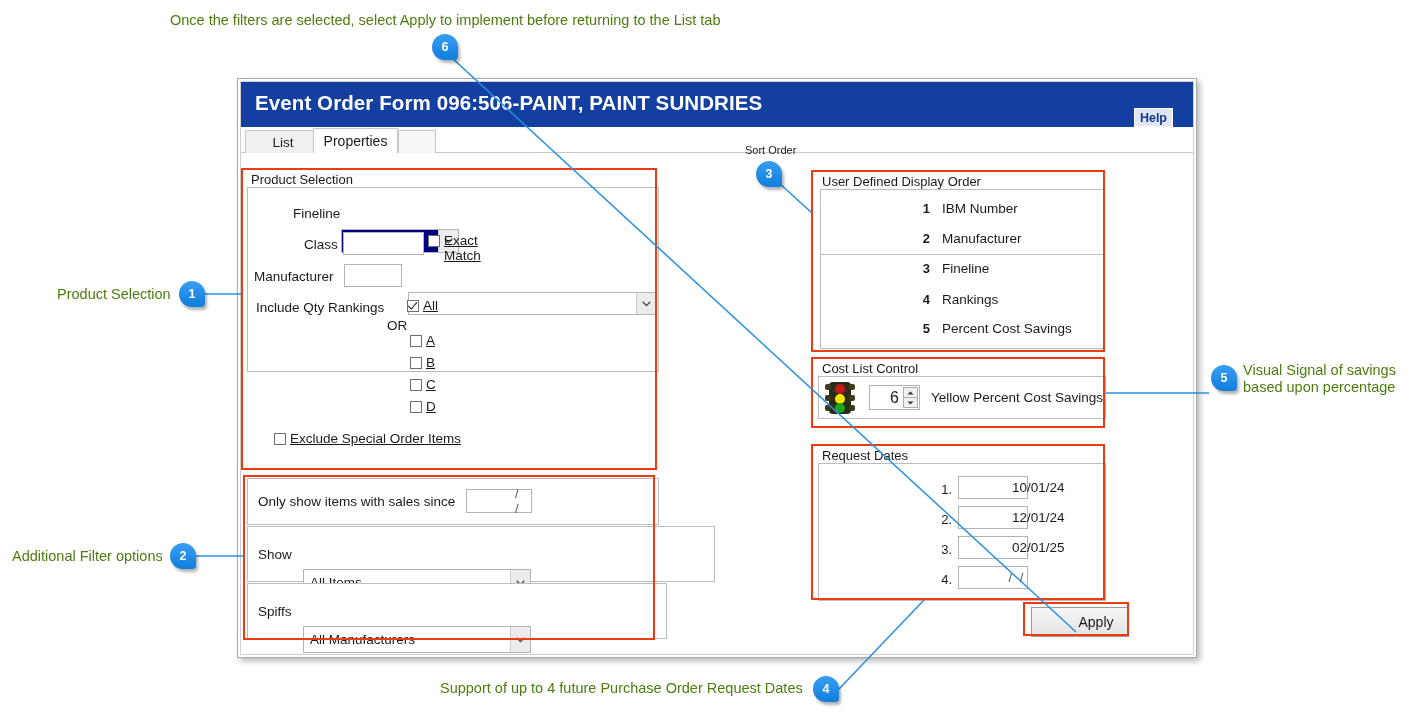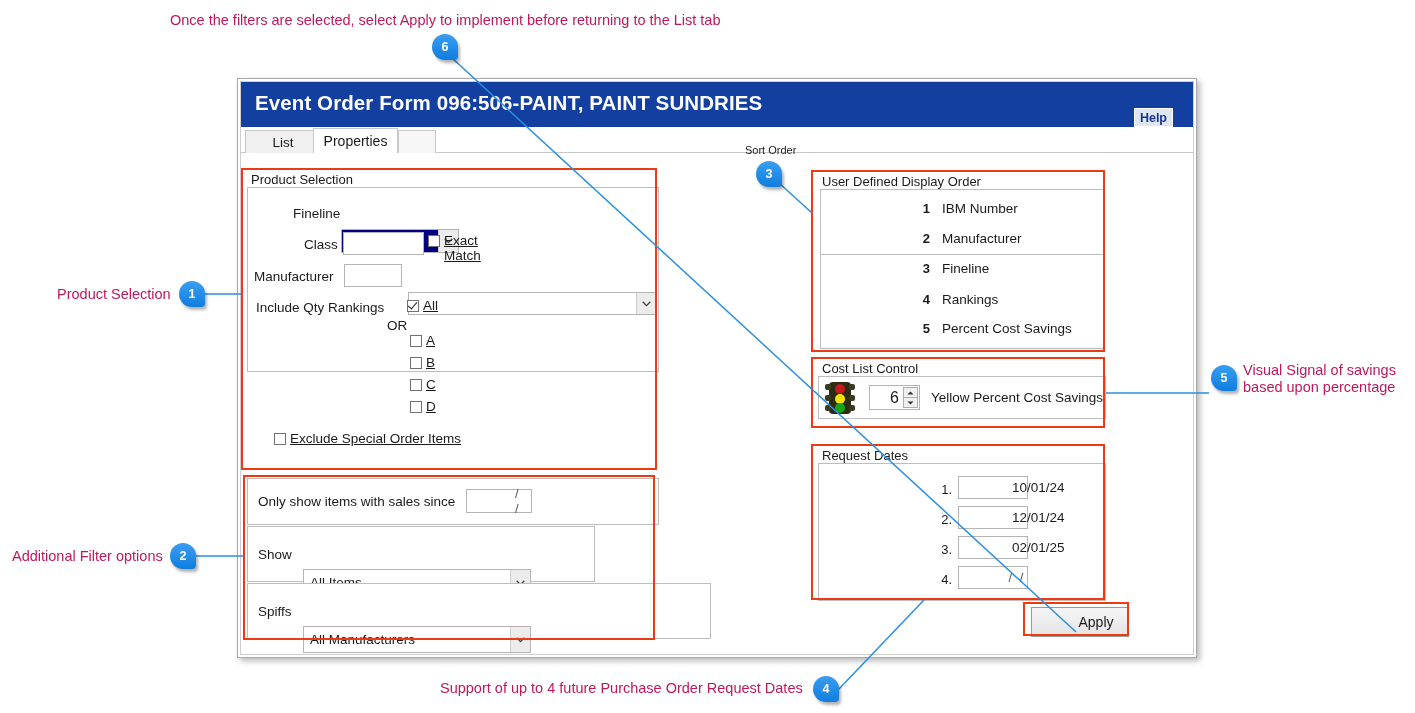--- a/index.html
+++ b/index.html
@@ -20,21 +20,21 @@
   #leader-lines {
     position: absolute;
     left: 0; top: 0;
     width: 1415px; height: 713px;
     pointer-events: none;
     z-index: 40;
   }
   .anno-text {
     position: absolute;
     font-size: 14.5px;
-    color: #be185d;
+    color: #4d7c0f;
     line-height: 17px;
     white-space: pre;
     z-index: 45;
   }
   .badge {
     position: absolute;
     width: 26px;
     height: 26px;
     border-radius: 13px 13px 4px 13px;
     background: #1f8ded;
@@ -451,33 +451,33 @@
       </div>
     </div>
 
     <div class="plain-panel" style="left:6px; top:396px; width:412px; height:47px;">
       <div class="lbl" style="left:10px; top:15px;">Only show items with sales since</div>
       <div class="textbox centered" style="left:218px; top:10px; width:66px; height:24px;">
         <span class="empty-date">/  /</span>
       </div>
     </div>
 
-    <div class="plain-panel" style="left:6px; top:444px; width:348px; height:56px;">
+    <div class="plain-panel" style="left:6px; top:444px; width:468px; height:56px;">
       <div class="lbl" style="left:10px; top:20px;">Show</div>
       <div class="combo" style="left:55px; top:14px; width:228px; height:27px;">
         <div class="combo-text">All Items</div>
         <div class="combo-arrow">
           <svg width="9" height="6" viewBox="0 0 9 6">
               <path d="M0.7 0.8 L4.5 4.6 L8.3 0.8" stroke="#444" stroke-width="1.3" fill="none"></path>
             </svg>
         </div>
       </div>
     </div>
 
-    <div class="plain-panel" style="left:6px; top:501px; width:464px; height:56px;">
+    <div class="plain-panel" style="left:6px; top:501px; width:420px; height:56px;">
       <div class="lbl" style="left:10px; top:20px;">Spiffs</div>
       <div class="combo" style="left:55px; top:14px; width:228px; height:27px;">
         <div class="combo-text">All Manufacturers</div>
         <div class="combo-arrow">
           <svg width="9" height="6" viewBox="0 0 9 6">
               <path d="M0.7 0.8 L4.5 4.6 L8.3 0.8" stroke="#444" stroke-width="1.3" fill="none"></path>
             </svg>
         </div>
       </div>
     </div>

